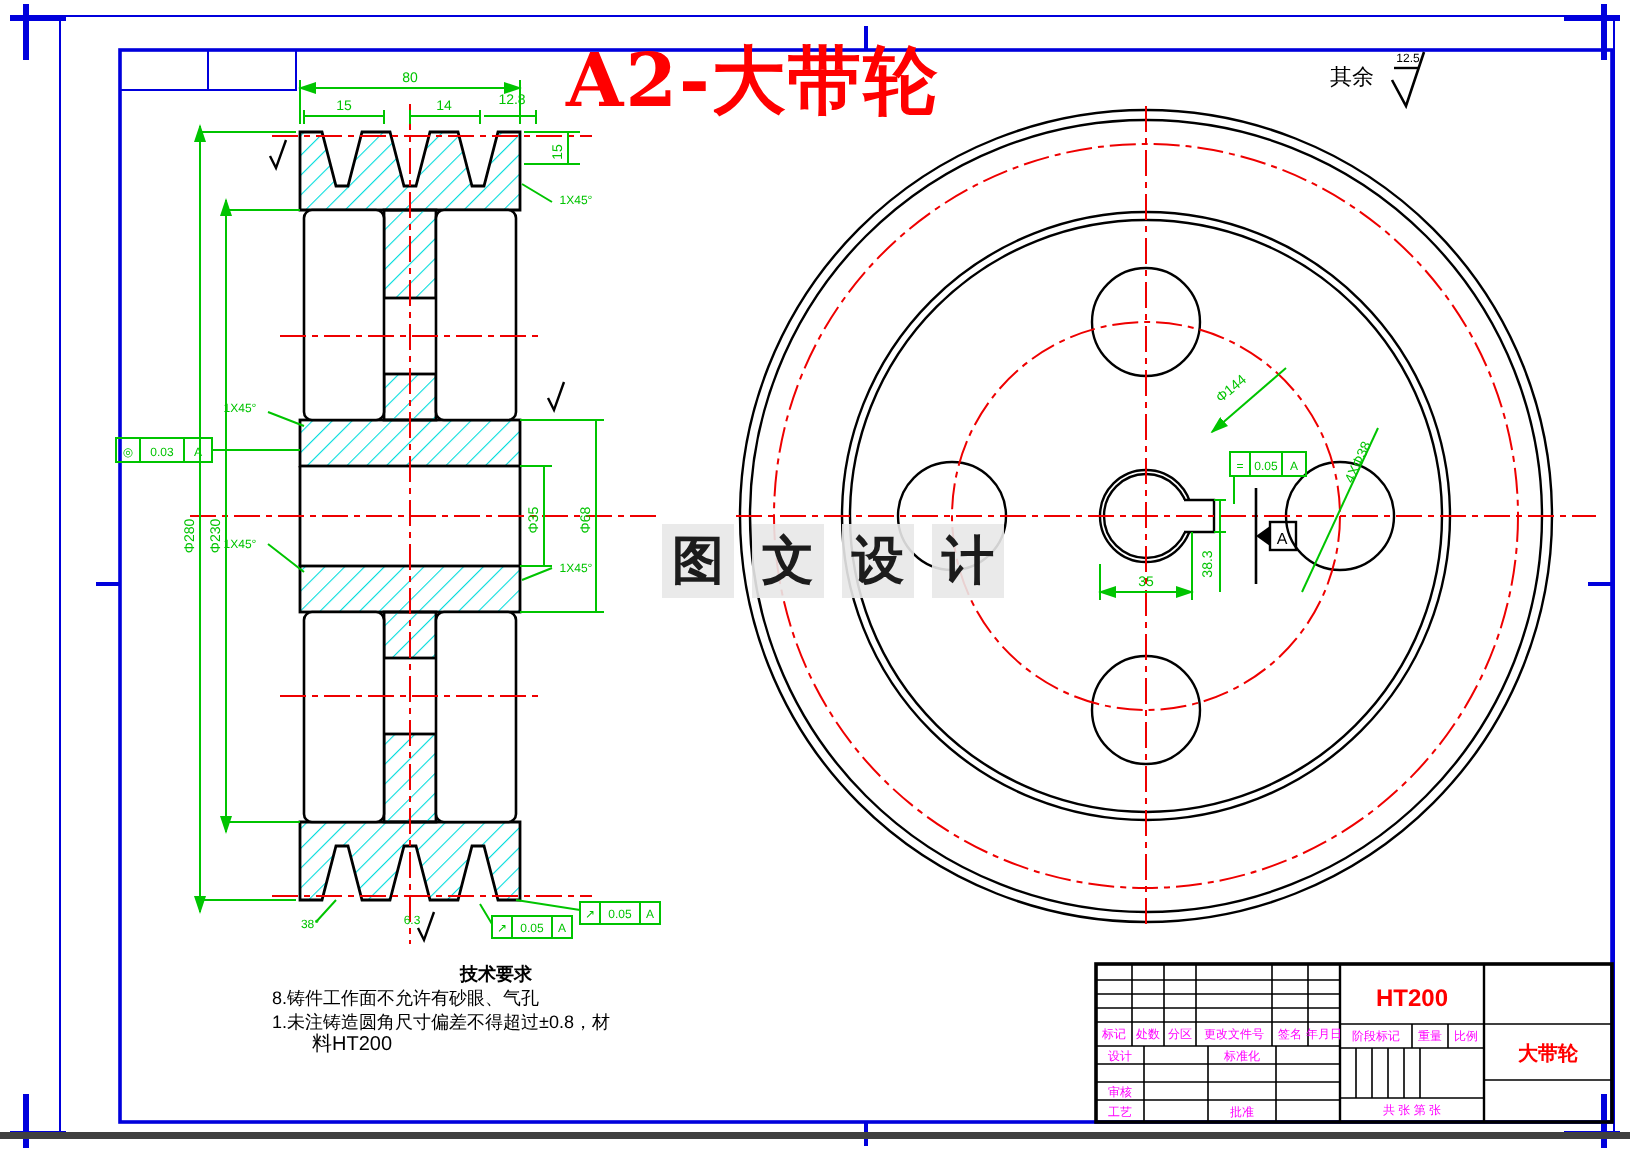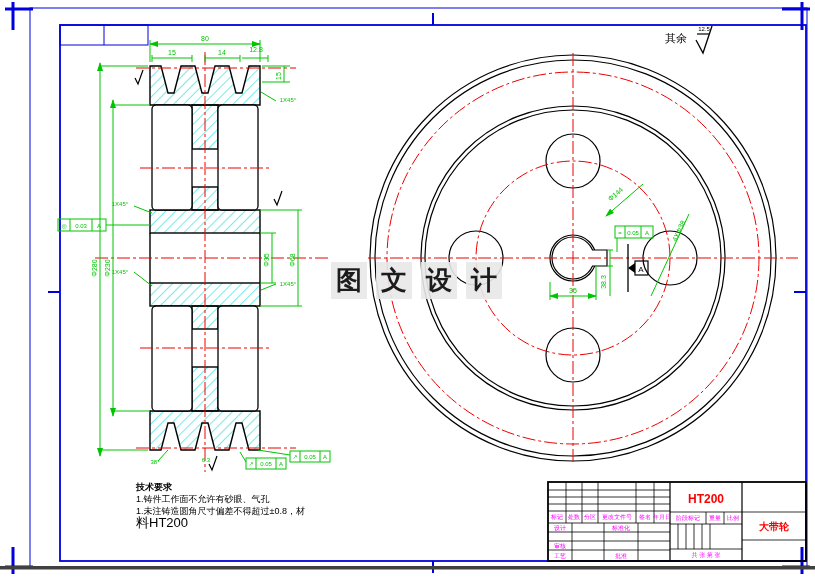--- a/index.html
+++ b/index.html
@@ -7,22 +7,22 @@
         font-family:"Liberation Sans",sans-serif;}
   svg{position:absolute;left:0;top:0;}
   .stamp{position:absolute;left:283px;top:16px;width:260px;color:#ff0000;
          font-family:"DejaVu Serif",serif;font-weight:bold;font-size:37px;
          letter-spacing:1px;white-space:nowrap;}
   .wm{position:absolute;left:331px;top:262px;white-space:nowrap;z-index:5;text-align:center;}
   .wm span{display:inline-block;background:rgba(232,232,232,.9);color:#1c1c1c;
            font-size:26px;font-weight:bold;padding:1px 5px;margin-right:9px;
            font-family:"DejaVu Serif",serif;}
   .notes{position:absolute;left:136px;top:481px;width:190px;color:#000;font-size:9px;line-height:12px;}
-  .notes .nt{text-align:left;font-weight:bold;width:130px;}
-  .notes .n3{font-size:13px;}
+  .notes .nt{text-align:right;font-weight:bold;width:130px;}
+  .notes .n3{font-size:10px;margin-left:20px;}
   text{font-family:"Liberation Sans",sans-serif;}
   .dim{fill:#00c400;font-size:7px;text-anchor:middle;}
   .dims{fill:#00c400;font-size:6px;text-anchor:middle;}
   .fcf{fill:#00c400;font-size:6px;text-anchor:middle;}
   .tbm{fill:#ff00ff;font-size:6px;text-anchor:middle;}
   .tbr{fill:#ff0000;text-anchor:middle;font-weight:bold;}
   .blk{fill:#000;}
 </style>
 </head>
 <body>
@@ -227,25 +227,26 @@
     <text class="tbm" x="621" y="558">批准</text>
     <text class="tbm" x="688" y="520">阶段标记</text>
     <text class="tbm" x="715" y="520">重量</text>
     <text class="tbm" x="733" y="520">比例</text>
     <text class="tbm" x="706" y="557">共 张 第 张</text>
     <text class="tbr" x="706" y="503" font-size="12">HT200</text>
     <text class="tbr" x="774" y="530" font-size="10">大带轮</text>
   </g>
 </svg>
 
+<div class="stamp">A2-大带轮</div>
 
 <div class="wm">
   <span>图</span><span>文</span><span>设</span><span>计</span>
 </div>
 
 <div class="notes">
   <div class="nt">技术要求</div>
-  <div>1.铸件工作面不允许有砂眼、气孔</div>
+  <div>8.铸件工作面不允许有砂眼、气孔</div>
   <div>1.未注铸造圆角尺寸偏差不得超过±0.8，材</div>
   <div class="n3">料HT200</div>
 </div>
 
 </div>
 
 </body></html>

